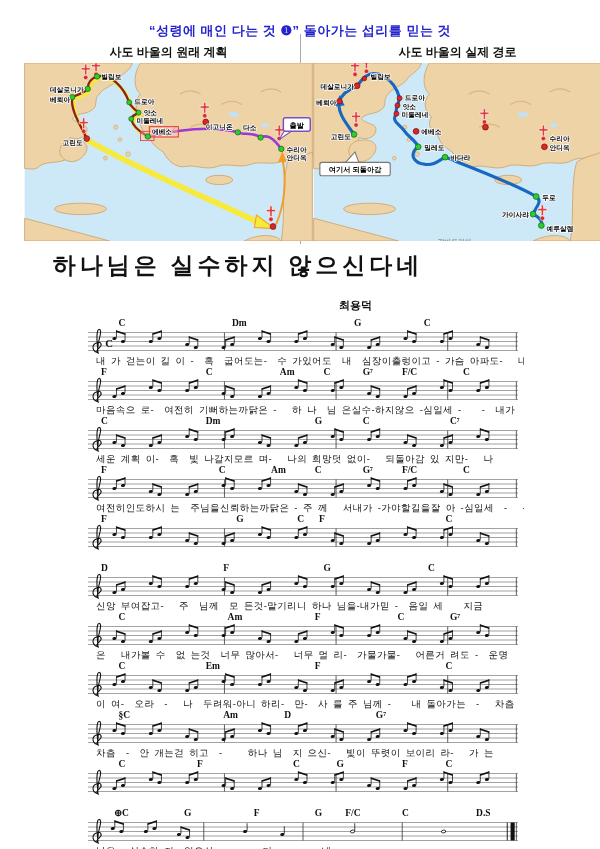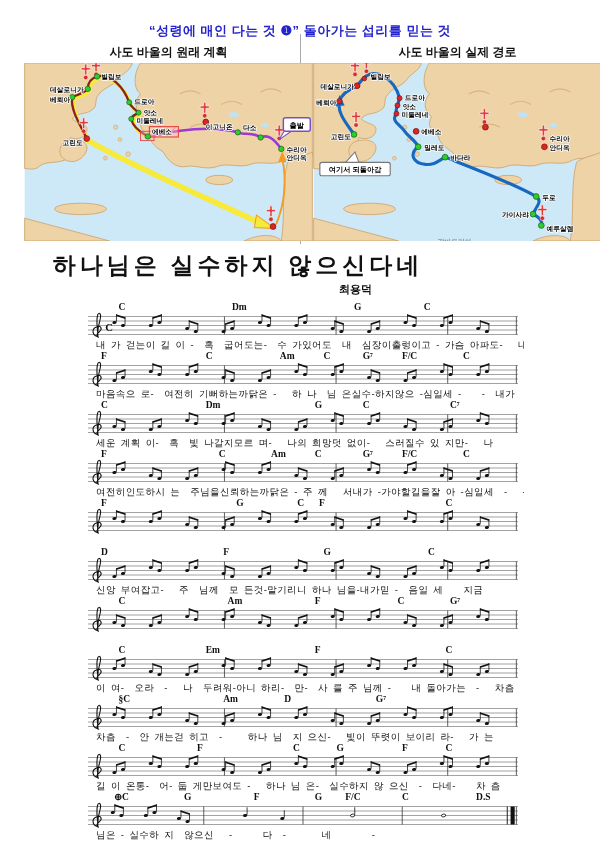--- a/index.html
+++ b/index.html
@@ -12,21 +12,21 @@
   #map-left{left:24px;} #map-right{left:313px;}
   .map-title{font-weight:bold;font-size:12px;text-align:center;margin:0 0 2px 0;}
   .map-svg{width:289px;height:178px;display:block;}
   .mlabel{font:bold 6.5px "Liberation Sans",sans-serif;fill:#000;
           paint-order:stroke;stroke:#fff;stroke-width:1.5px;stroke-linejoin:round;}
   .callout-text{font:bold 7px "Liberation Sans",sans-serif;fill:#000;}
   .cutoff{font:bold 6.5px "Liberation Sans",sans-serif;fill:#8a8a8a;}
   .sheet{position:absolute;top:250px;left:0;width:476px;}
   .sheet-title{text-align:center;font-family:"Liberation Serif",serif;font-weight:bold;
                font-size:23px;letter-spacing:4px;margin:0;}
-  .composer{text-align:right;padding-right:104px;font-size:11px;font-weight:bold;margin-top:1px;}
+  .composer{text-align:right;padding-right:104px;font-size:11px;font-weight:bold;margin-top:17px;}
   #music-lines{margin-left:88px;width:436px;margin-top:4px;}
   .mline{position:relative;height:49px;}
   .chords{position:relative;height:11px;font-family:"Liberation Serif",serif;
           font-weight:bold;font-size:9.5px;}
   .chords span{position:absolute;bottom:0;}
   .staff{width:430px;height:27px;display:block;}
   .lyrics{font-size:9.5px;font-weight:normal;white-space:pre;letter-spacing:.4px;
           word-spacing:2px;padding-left:8px;overflow:hidden;}
 </style>
 </head>
@@ -408,21 +408,21 @@
           <ellipse cx="438.4" cy="22" rx="2.6" ry="1.9" fill="#111" stroke="#111" stroke-width="0" transform="rotate(-15 438.4 22)"></ellipse>
           <line x1="430.4" y1="25" x2="430.4" y2="15" stroke="#111" stroke-width="1"></line>
           <line x1="440.8" y1="21" x2="440.8" y2="11" stroke="#111" stroke-width="1"></line>
           <polygon points="430,15 441.2,11 441.2,13.4 430,17.4" fill="#111"></polygon>
           <ellipse cx="472" cy="14" rx="2.6" ry="1.9" fill="#111" stroke="#111" stroke-width="0" transform="rotate(-15 472 14)"></ellipse>
           <ellipse cx="482.4" cy="18" rx="2.6" ry="1.9" fill="#111" stroke="#111" stroke-width="0" transform="rotate(-15 482.4 18)"></ellipse>
           <line x1="474.4" y1="13" x2="474.4" y2="3" stroke="#111" stroke-width="1"></line>
           <line x1="484.8" y1="17" x2="484.8" y2="7" stroke="#111" stroke-width="1"></line>
           <polygon points="474,3 485.2,7 485.2,9.4 474,5.4" fill="#111"></polygon>
         </svg>
-        <div class="lyrics">세운 계획 이-  혹  빛 나갈지모르 며-   나의 희망덧 없이-   스러질수 있 지만-   나</div>
+        <div class="lyrics">세운 계획 이-  혹  빛 나갈지모르 며-   나의 희망덧 없이-   되돌아감 있 지만-   나</div>
       </div>
       <div class="mline">
         <div class="chords">
           <span style="left: 3%;">F</span>
           <span style="left: 30%;">C</span>
           <span style="left: 42%;">Am</span>
           <span style="left: 52%;">C</span>
           <span style="left: 63%;">G⁷</span>
           <span style="left: 72%;">F/C</span>
           <span style="left: 86%;">C</span>
@@ -716,20 +716,21 @@
           <ellipse cx="438.4" cy="22" rx="2.6" ry="1.9" fill="#111" stroke="#111" stroke-width="0" transform="rotate(-15 438.4 22)"></ellipse>
           <line x1="430.4" y1="25" x2="430.4" y2="15" stroke="#111" stroke-width="1"></line>
           <line x1="440.8" y1="21" x2="440.8" y2="11" stroke="#111" stroke-width="1"></line>
           <polygon points="430,15 441.2,11 441.2,13.4 430,17.4" fill="#111"></polygon>
           <ellipse cx="472" cy="14" rx="2.6" ry="1.9" fill="#111" stroke="#111" stroke-width="0" transform="rotate(-15 472 14)"></ellipse>
           <ellipse cx="482.4" cy="18" rx="2.6" ry="1.9" fill="#111" stroke="#111" stroke-width="0" transform="rotate(-15 482.4 18)"></ellipse>
           <line x1="474.4" y1="13" x2="474.4" y2="3" stroke="#111" stroke-width="1"></line>
           <line x1="484.8" y1="17" x2="484.8" y2="7" stroke="#111" stroke-width="1"></line>
           <polygon points="474,3 485.2,7 485.2,9.4 474,5.4" fill="#111"></polygon>
         </svg>
+        <div class="lyrics">은   내가볼 수  없 는것  너무 많아서-   너무 멀 리-  가물가물-   어른거 려도 -  운명</div>
       </div>
       <div class="mline">
         <div class="chords">
           <span style="left: 7%;">C</span>
           <span style="left: 27%;">Em</span>
           <span style="left: 52%;">F</span>
           <span style="left: 82%;">C</span>
         </div>
         <svg viewBox="0 0 520 36" preserveAspectRatio="none" class="staff">
           <line x1="0" y1="6" x2="520" y2="6" stroke="#555" stroke-width="0.7"></line>
@@ -945,21 +946,20 @@
           <ellipse cx="438.4" cy="18" rx="2.6" ry="1.9" fill="#111" stroke="#111" stroke-width="0" transform="rotate(-15 438.4 18)"></ellipse>
           <line x1="430.4" y1="13" x2="430.4" y2="3" stroke="#111" stroke-width="1"></line>
           <line x1="440.8" y1="17" x2="440.8" y2="7" stroke="#111" stroke-width="1"></line>
           <polygon points="430,3 441.2,7 441.2,9.4 430,5.4" fill="#111"></polygon>
           <ellipse cx="472" cy="18" rx="2.6" ry="1.9" fill="#111" stroke="#111" stroke-width="0" transform="rotate(-15 472 18)"></ellipse>
           <ellipse cx="482.4" cy="14" rx="2.6" ry="1.9" fill="#111" stroke="#111" stroke-width="0" transform="rotate(-15 482.4 14)"></ellipse>
           <line x1="474.4" y1="17" x2="474.4" y2="7" stroke="#111" stroke-width="1"></line>
           <line x1="484.8" y1="13" x2="484.8" y2="3" stroke="#111" stroke-width="1"></line>
           <polygon points="474,7 485.2,3 485.2,5.4 474,9.4" fill="#111"></polygon>
         </svg>
-        <div class="lyrics">길 이 온통-  어- 둡 게만보여도 -   하나 님 은-  실수하지 않 으신  -  다네-    차 츰</div>
       </div>
       <div class="mline">
         <div class="chords">
           <span style="left: 6%;">⊕C</span>
           <span style="left: 22%;">G</span>
           <span style="left: 38%;">F</span>
           <span style="left: 52%;">G</span>
           <span style="left: 59%;">F/C</span>
           <span style="left: 72%;">C</span>
           <span style="left: 89%;">D.S</span>

